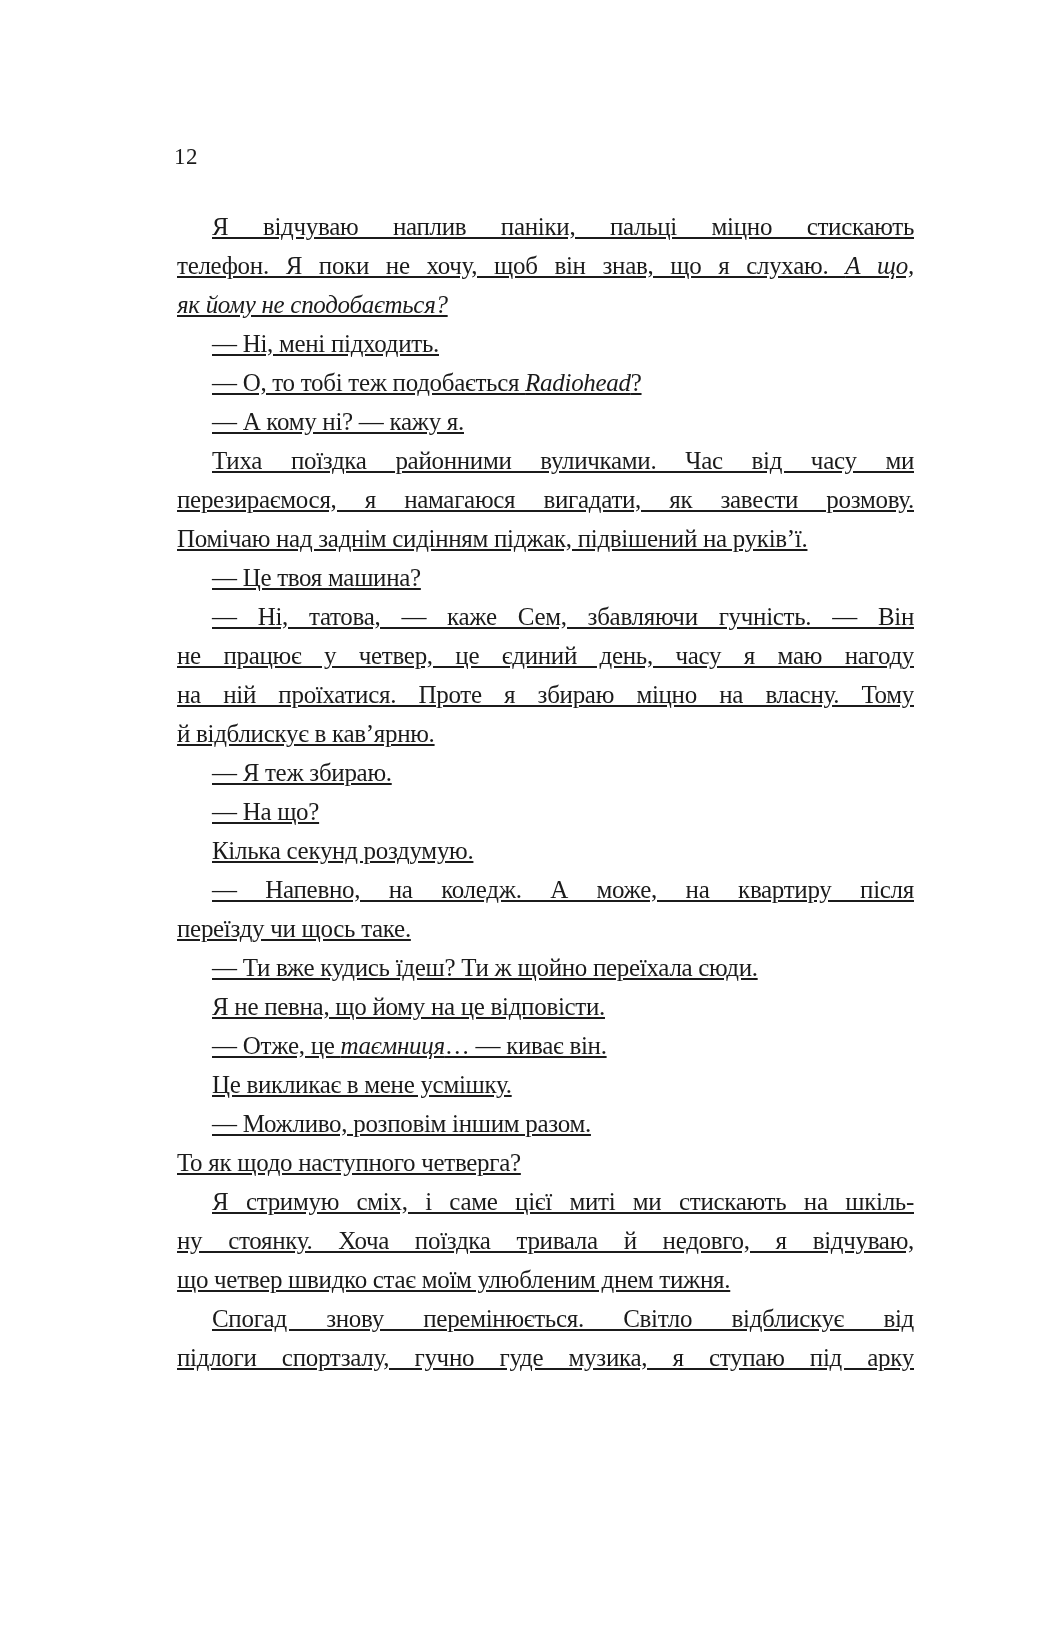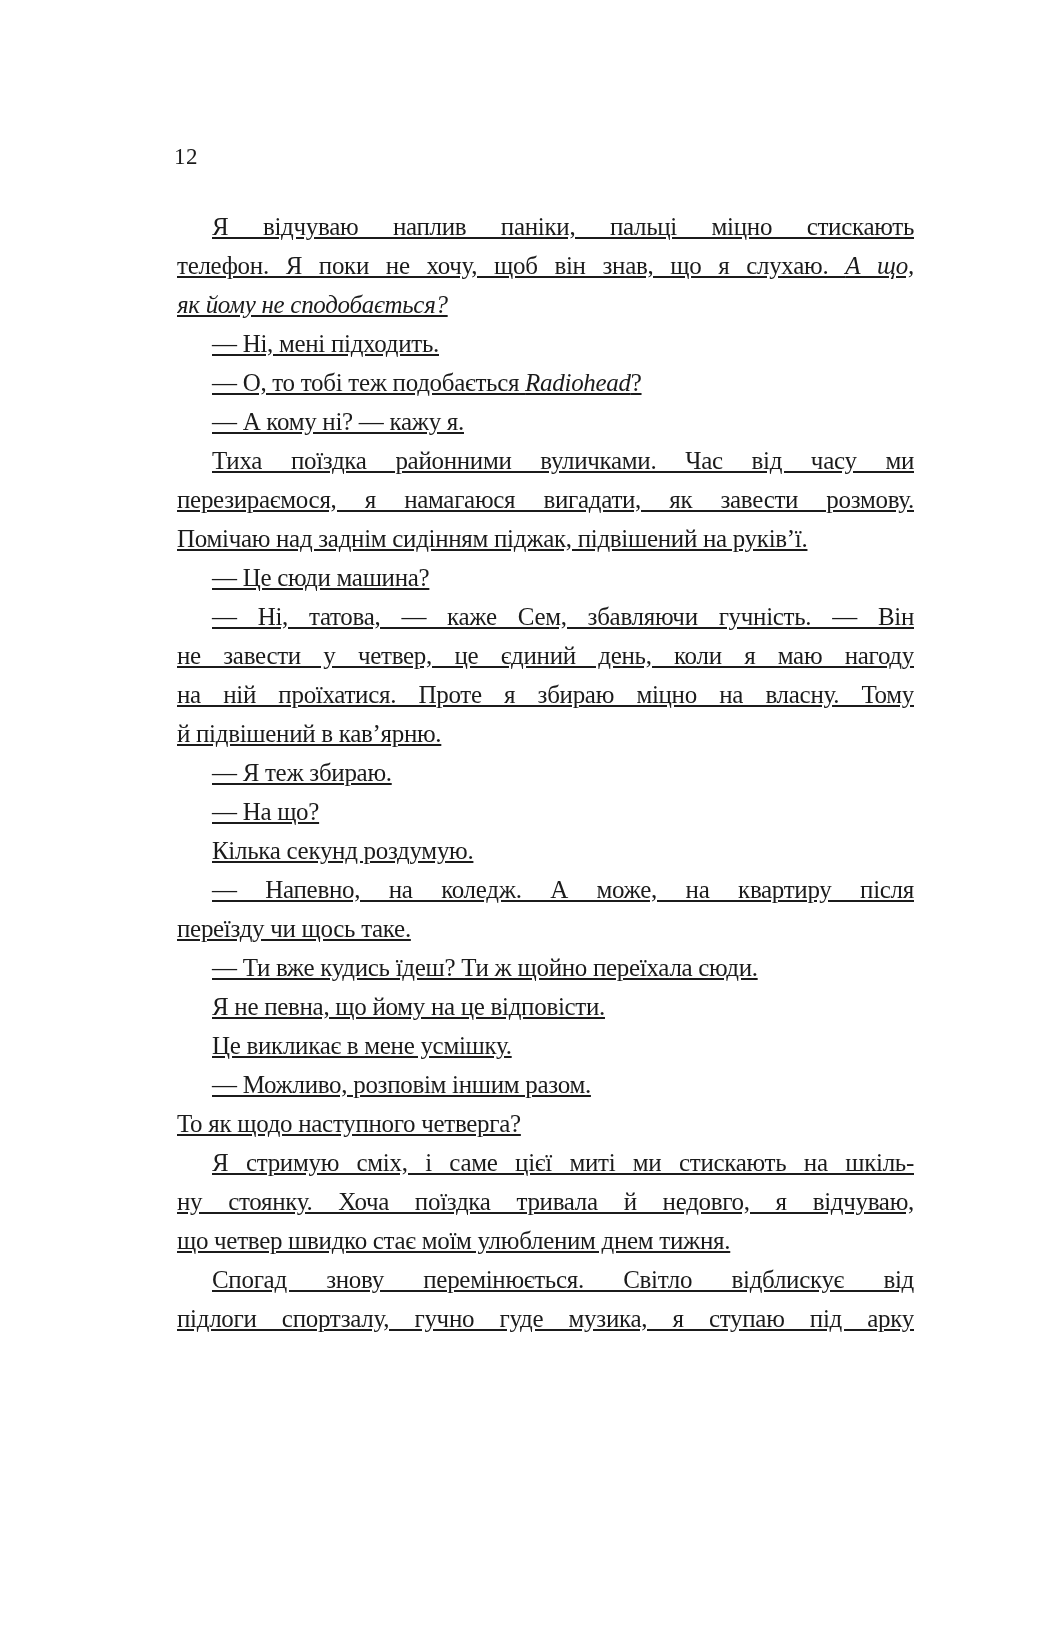--- a/index.html
+++ b/index.html
@@ -63,46 +63,49 @@
       </div>
       <div>
         <div class="line first end"><span>— А кому ні? — кажу я.</span></div>
       </div>
       <div>
         <div class="line first"><span>Тиха поїздка районними вуличками. Час від часу ми</span></div>
         <div class="line"><span>перезираємося, я намагаюся вигадати, як завести розмову.</span></div>
         <div class="line end"><span>Помічаю над заднім сидінням піджак, підвішений на руків’ї.</span></div>
       </div>
       <div>
-        <div class="line first end"><span>— Це сюди машина?</span></div>
+        <div class="line first end"><span>— Це твоя машина?</span></div>
       </div>
       <div>
         <div class="line first"><span>— Ні, татова, — каже Сем, збавляючи гучність. — Він</span></div>
-        <div class="line"><span>не завести у четвер, це єдиний день, коли я маю нагоду</span></div>
+        <div class="line"><span>не працює у четвер, це єдиний день, часу я маю нагоду</span></div>
         <div class="line"><span>на ній проїхатися. Проте я збираю міцно на власну. Тому</span></div>
-        <div class="line end"><span>й підвішений в кав’ярню.</span></div>
+        <div class="line end"><span>й відблискує в кав’ярню.</span></div>
       </div>
       <div>
         <div class="line first end"><span>— Я теж збираю.</span></div>
       </div>
       <div>
         <div class="line first end"><span>— На що?</span></div>
       </div>
       <div>
         <div class="line first end"><span>Кілька секунд роздумую.</span></div>
       </div>
       <div>
         <div class="line first"><span>— Напевно, на коледж. А може, на квартиру після</span></div>
         <div class="line end"><span>переїзду чи щось таке.</span></div>
       </div>
       <div>
         <div class="line first end"><span>— Ти вже кудись їдеш? Ти ж щойно переїхала сюди.</span></div>
       </div>
       <div>
         <div class="line first end"><span>Я не певна, що йому на це відповісти.</span></div>
+      </div>
+      <div>
+        <div class="line first end"><span>— Отже, це </span><span class="it">таємниця</span><span>… — киває він.</span></div>
       </div>
       <div>
         <div class="line first end"><span>Це викликає в мене усмішку.</span></div>
       </div>
       <div>
         <div class="line first end"><span>— Можливо, розповім іншим разом.</span></div>
       </div>
       <div>
         <div class="line end"><span>То як щодо наступного четверга?</span></div>
       </div>

